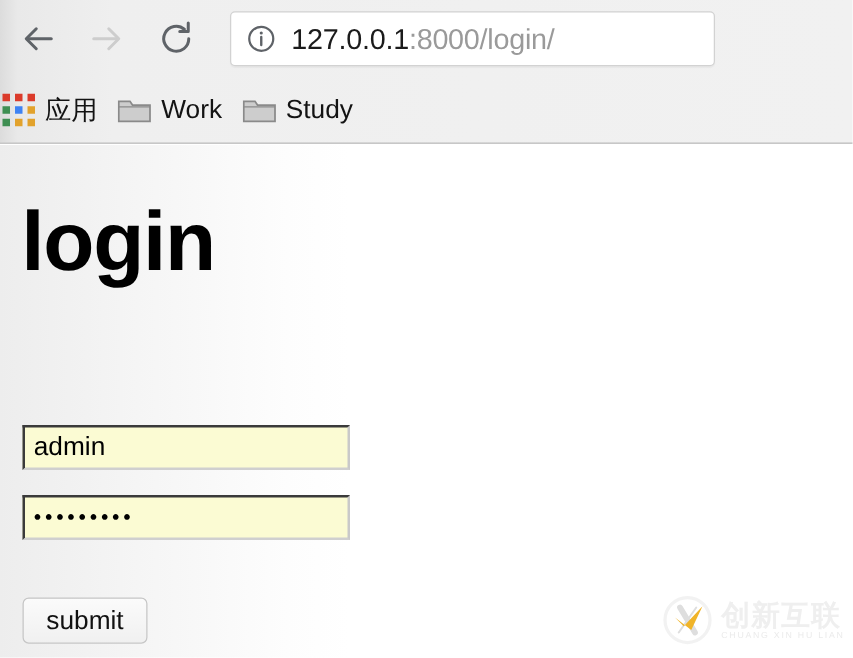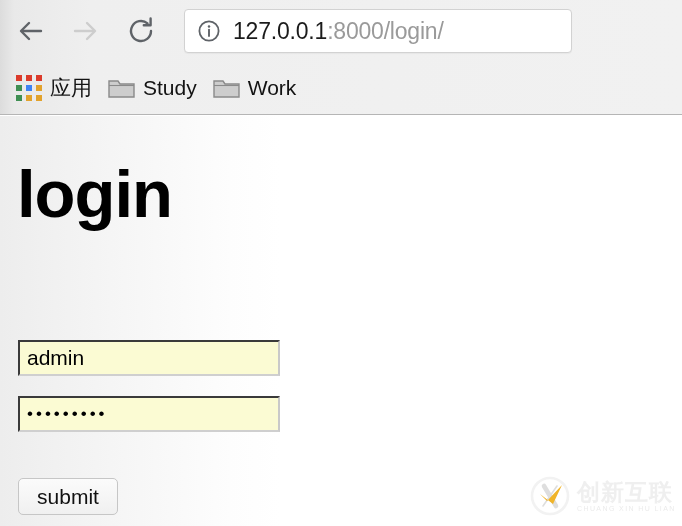--- a/index.html
+++ b/index.html
@@ -69,21 +69,21 @@
   #url-text .url-rest { color: #9a9a9a; }
 
   
   #bookmarks-bar {
     position: absolute;
     left: 0; top: 62px;
     width: 682px;
     height: 52px;
     display: flex;
     align-items: center;
-    padding-left: 16px;
+    padding-left: 2px;
   }
   .bookmark {
     display: flex;
     align-items: center;
     height: 34px;
     margin-right: 16px;
     cursor: pointer;
     white-space: nowrap;
     flex: 0 0 auto;
   }
@@ -269,31 +269,31 @@
     </div>
 
 
     <div class="bookmark">
       <span class="folder-icon">
         <svg width="27" height="22" viewBox="0 0 27 22">
           <path d="M1 4 H10 L12 7 H26 V20 H1 Z" fill="#cdcdcd" stroke="#8a8a8a" stroke-width="1.4"></path>
           <path d="M1 8.5 H26" stroke="#8a8a8a" stroke-width="1.1"></path>
         </svg>
       </span>
-      <span class="bookmark-label">Study</span>
+      <span class="bookmark-label">Work</span>
     </div>
 
     <div class="bookmark">
       <span class="folder-icon">
         <svg width="27" height="22" viewBox="0 0 27 22">
           <path d="M1 4 H10 L12 7 H26 V20 H1 Z" fill="#cdcdcd" stroke="#8a8a8a" stroke-width="1.4"></path>
           <path d="M1 8.5 H26" stroke="#8a8a8a" stroke-width="1.1"></path>
         </svg>
       </span>
-      <span class="bookmark-label">Work</span>
+      <span class="bookmark-label">Study</span>
     </div>
   </div>
 </div>
 
 <div id="page">
 
   <h1 id="page-title">login</h1>
 
   <form id="login-form">
     <input class="text-field" id="username-field" type="text" value="admin" style="">

